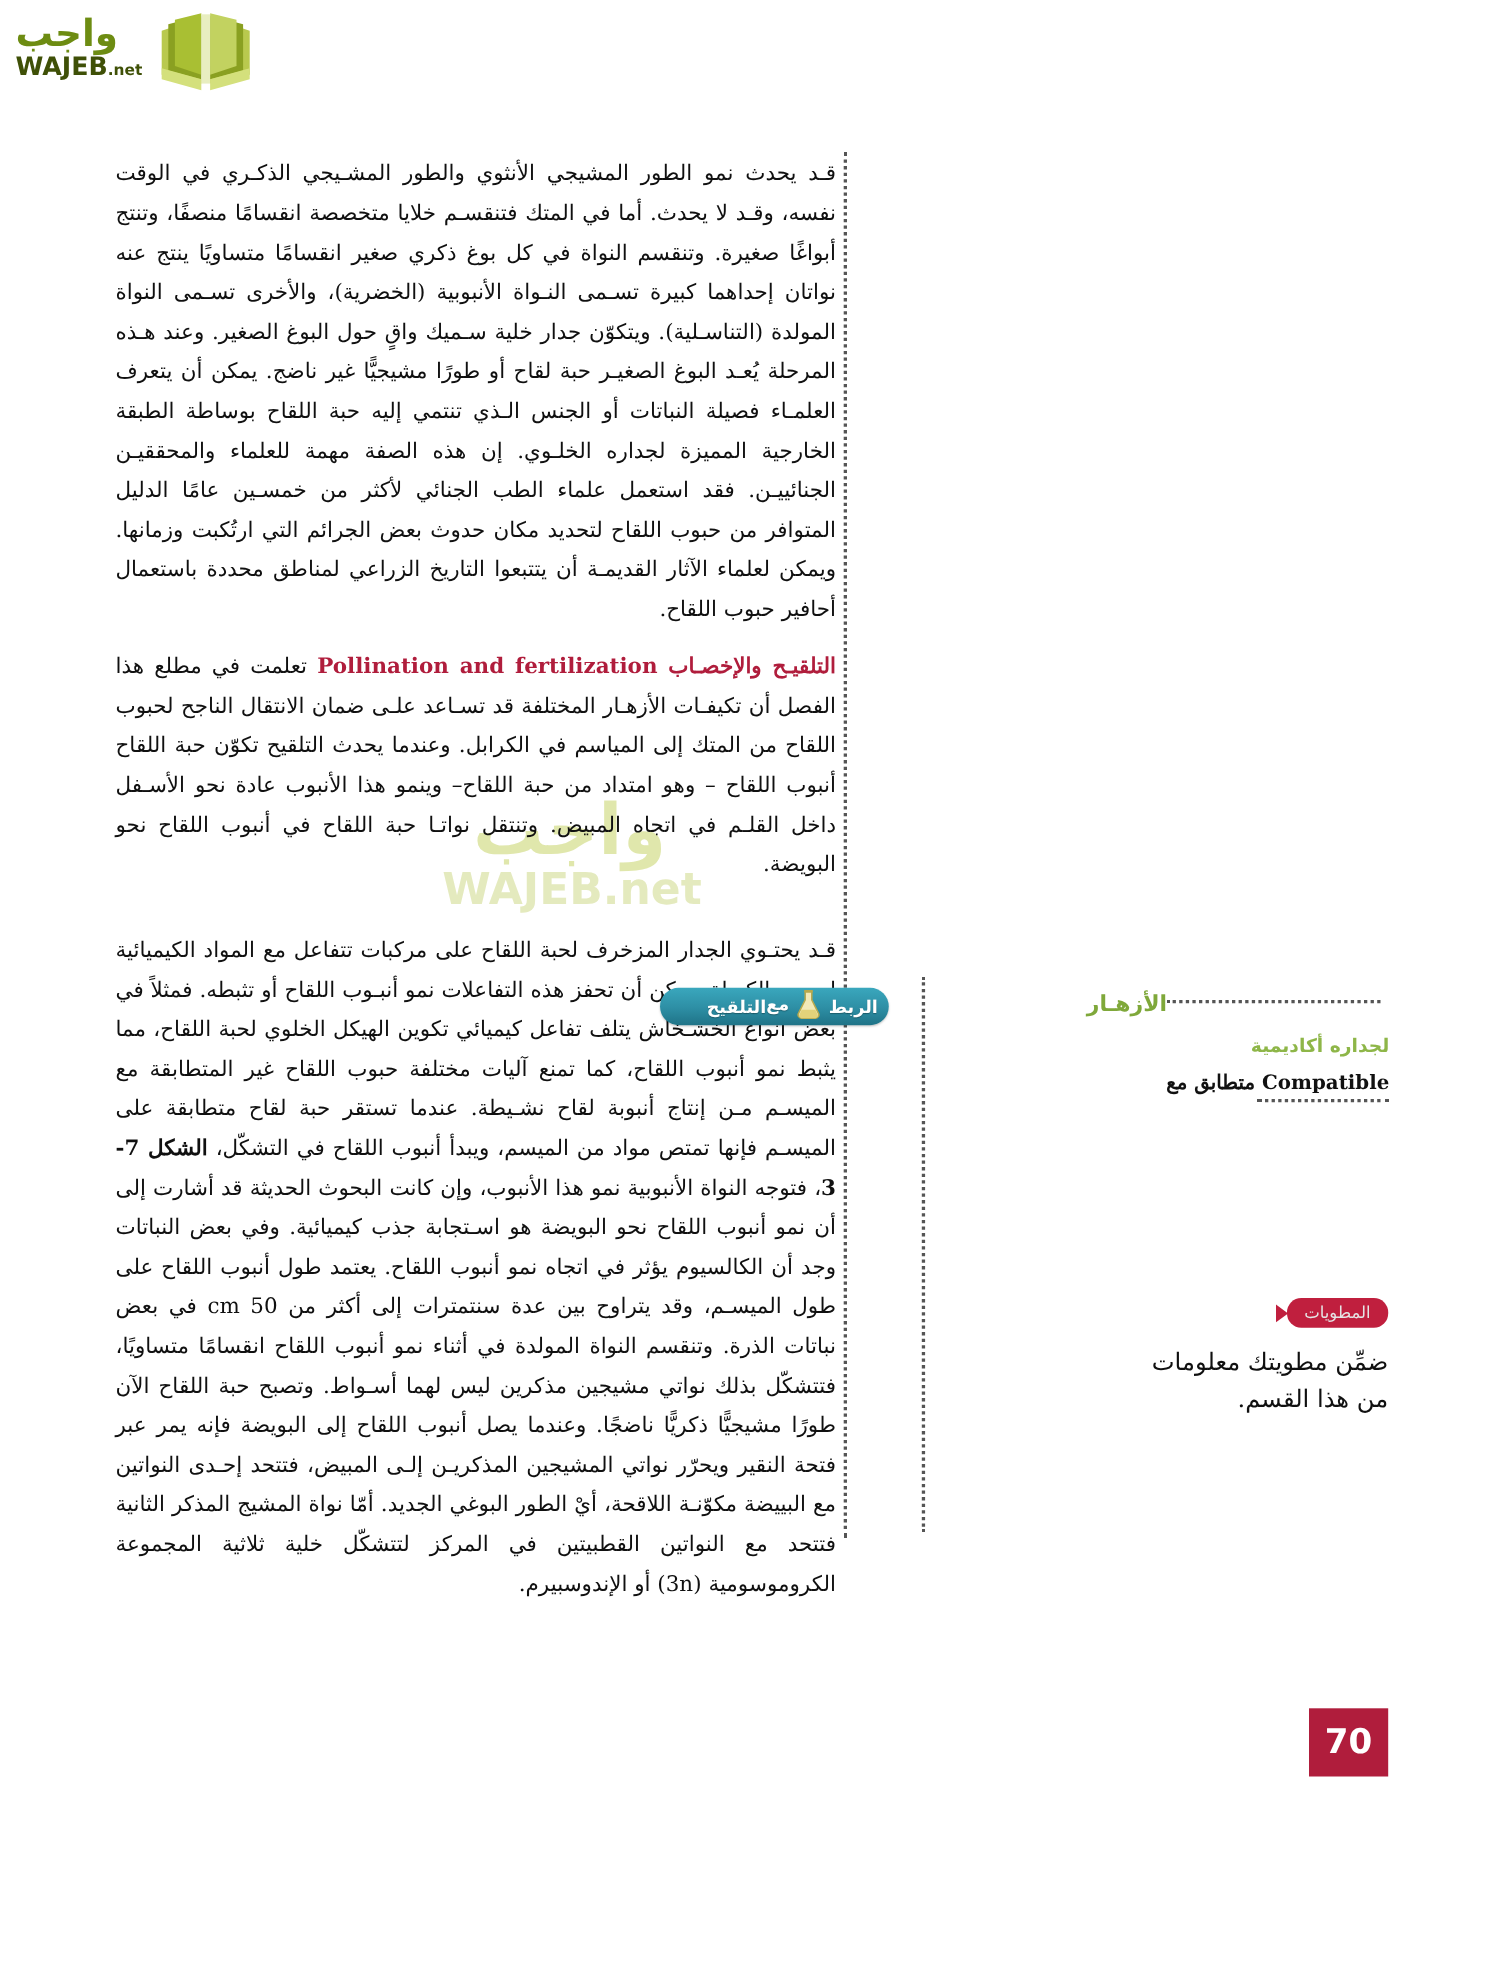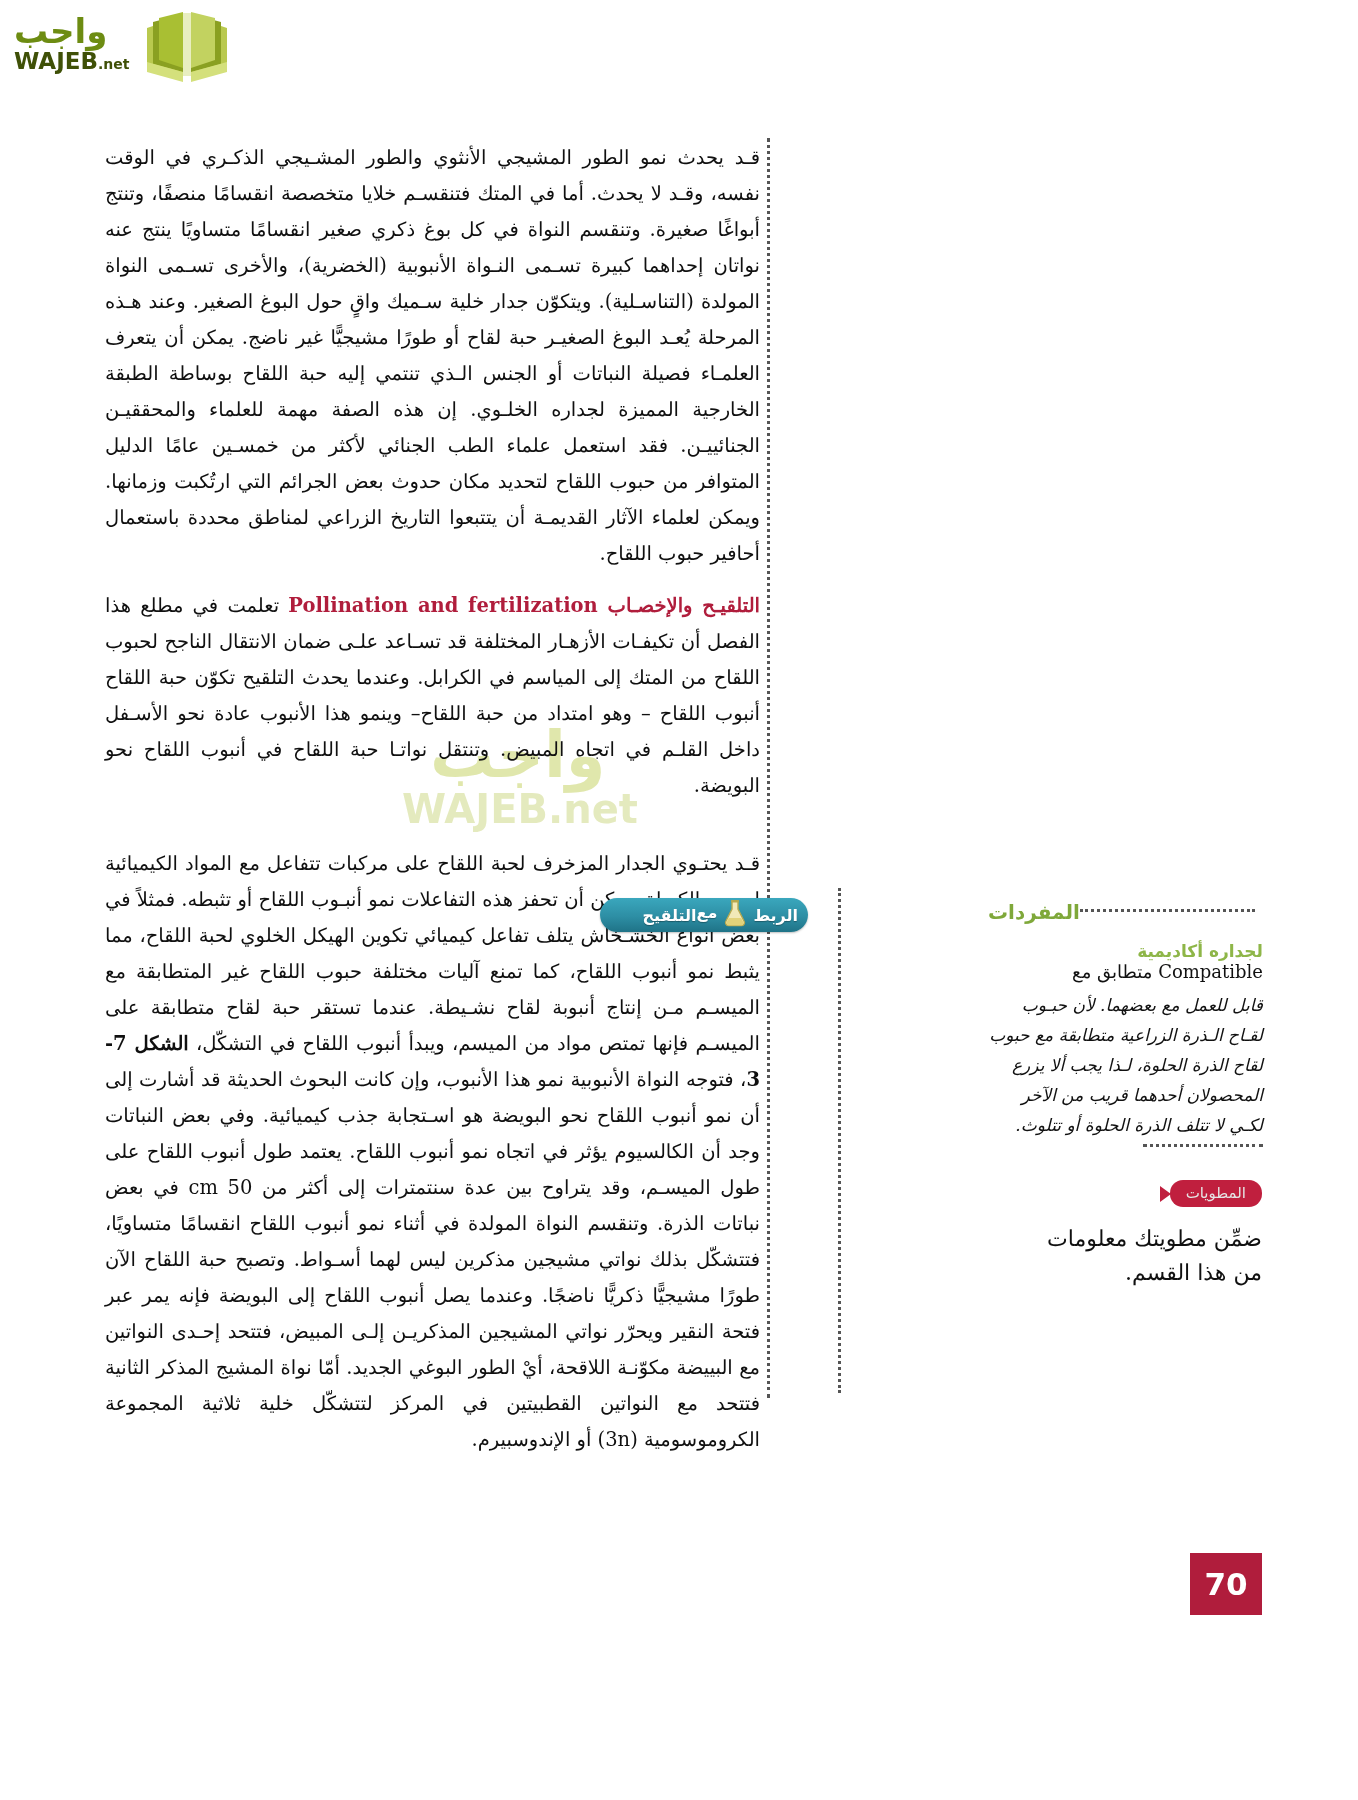--- a/index.html
+++ b/index.html
@@ -83,21 +83,21 @@
     display:flex;align-items:center;justify-content:flex-start;
   }
   .vocab-title .dotfill{
     flex:1;border-top:3px dotted #555;margin:0 8px 4px 0;height:0;
   }
   .vocab-sub{
     color:#8eb648;font-weight:bold;font-size:17px;margin-top:17px;
     font-family:"DejaVu Sans","Liberation Sans",sans-serif;
   }
   .vocab-term{
-    font-size:18px;font-weight:normal;
+    margin-top:12px;font-size:18px;font-weight:bold;
     font-family:"DejaVu Serif","Liberation Serif",serif;color:#111;
   }
   .vocab-term .en{font-family:"DejaVu Serif","Liberation Serif",serif;}
   .vocab-def{
     margin-top:8px;font-size:17px;line-height:30px;color:#111;
     font-family:"DejaVu Serif","Liberation Serif",serif;
     font-style:italic;text-align:right;
   }
   .vocab-bottom-dots{
     margin-top:4px;border-top:3px dotted #555;width:120px;height:0;margin-right:0;
@@ -185,25 +185,24 @@
       <rect x="9" y="1" width="8" height="2.4" rx="1" fill="#b7a94e"></rect>
     </svg>
   </span>
   <span style="font-size:16px;margin-top:-6px;">مع</span>
   <span>التلقيح</span>
 </div>
 
 <div class="sidebar">
   <div class="vocab-title">
     <span class="dotfill"></span>
-    <span>المفردات</span>
+    <span>الأزهـار</span>
   </div>
   <div class="vocab-sub">لجداره أكاديمية</div>
   <div class="vocab-term"><span class="en">Compatible</span> <span>متطابق مع</span></div>
-  <div class="vocab-def">قابل للعمل مع بعضهما. لأن حبـوب لقـاح الـذرة الزراعية متطابقة مع حبوب لقاح الذرة الحلوة، لـذا يجب ألا يزرع المحصولان أحدهما قريب من الآخر لكـي لا تتلف الذرة الحلوة أو تتلوث.</div>
   <div class="vocab-bottom-dots"></div>
 </div>
 
 <div class="fold-badge">
   <div class="fold-pill">المطويات</div>
   <div class="fold-arrow"></div>
 </div>
 <div class="fold-text">ضمِّن مطويتك معلومات من هذا القسم.</div>
 
 <div class="page-num">70</div>

